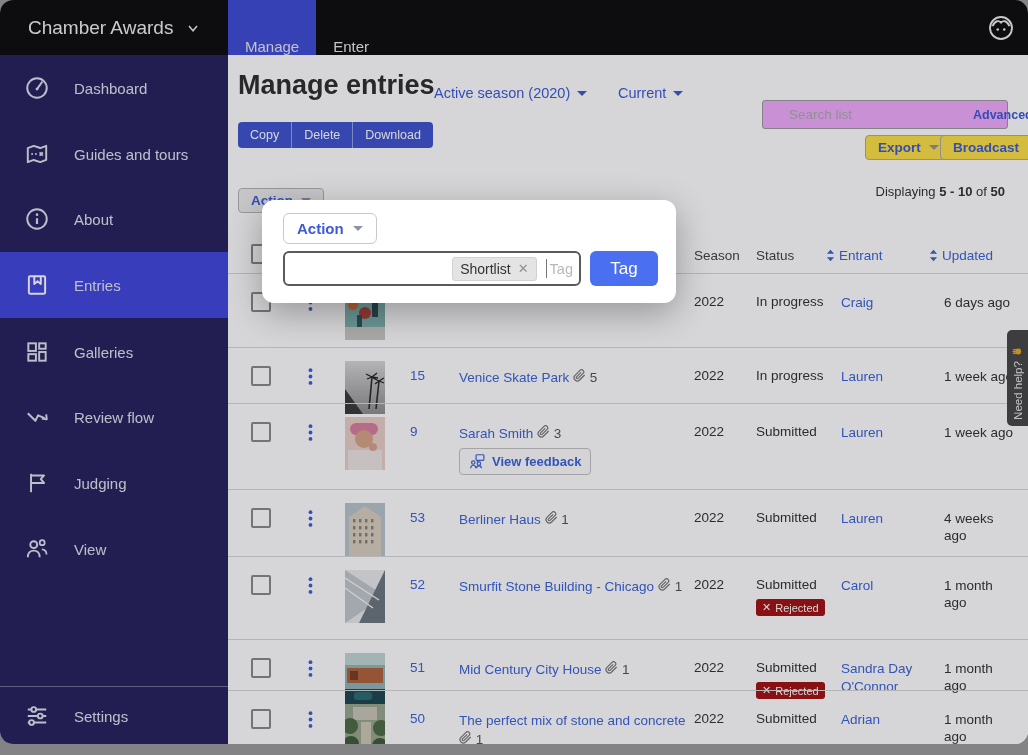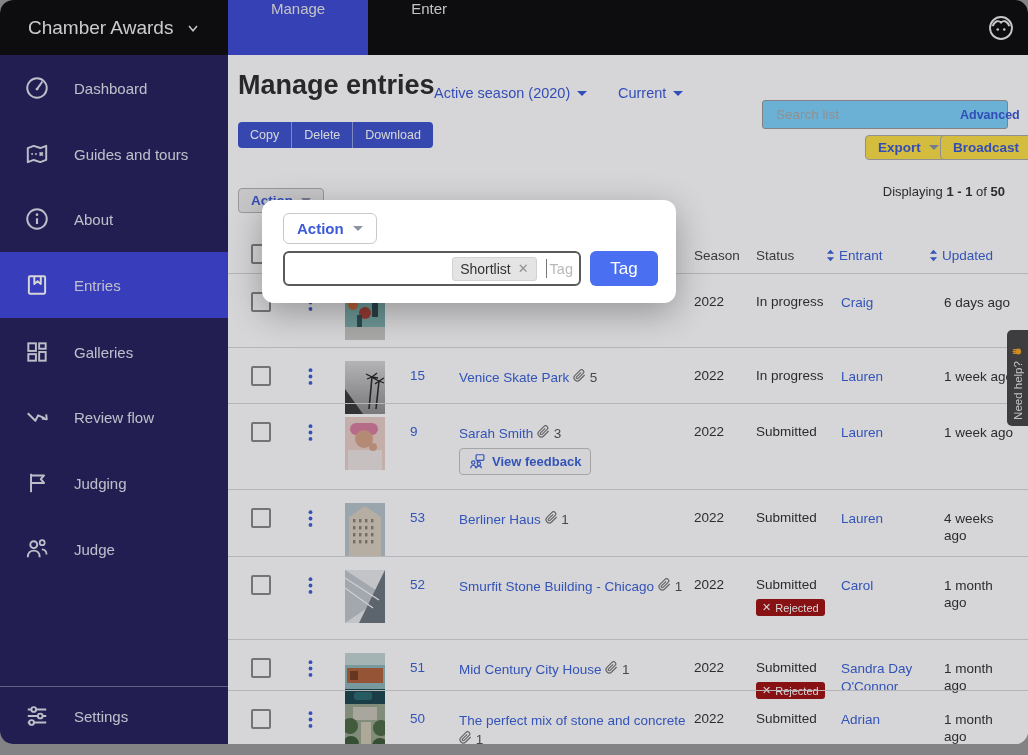--- a/index.html
+++ b/index.html
@@ -5,42 +5,42 @@
   * { margin:0; padding:0; box-sizing:border-box; }
   html,body { width:1028px; height:755px; }
   body { background:#9c9c9c; font-family:"Liberation Sans","DejaVu Sans",sans-serif; position:relative; overflow:hidden; }
 
   .frame { position:absolute; left:0; top:0; width:1028px; height:744px; border-radius:13px; overflow:hidden; background:#ffffff; }
 
   
   .topbar { position:absolute; left:0; top:0; width:1028px; height:55px; background:#0e0e0e; display:flex; align-items:stretch; z-index:5; }
   .brand { display:flex; align-items:center; gap:12px; width:228px; padding-left:28px; color:#f2f2f2; font-size:19px; }
   .top-tabs { display:flex; align-items:stretch; }
-  .top-tab { display:flex; align-items:flex-start; padding:0 43px; color:#e8e8e8; font-size:15px; cursor:pointer; }
+  .top-tab { display:flex; align-items:flex-end; padding:0 17px; color:#e8e8e8; font-size:15px; cursor:pointer; }
   .top-tab.active { background:#3f4cd6; }
   .topbar-right { margin-left:auto; display:flex; align-items:center; padding-right:13px; }
 
   
   .sidebar { position:absolute; left:0; top:55px; width:228px; height:689px; background:#28225e; z-index:4; }
   .side-item { position:absolute; left:0; width:228px; height:66px; display:flex; align-items:center; gap:24px; padding-left:24px; color:#e3e3ee; font-size:15px; cursor:pointer; }
   .side-item.active { background:#4149dd; }
   .side-item svg { flex:0 0 26px; }
   .side-sep { position:absolute; left:0; top:631px; width:228px; border-top:1px solid rgba(255,255,255,.35); }
   .side-settings { top:633px; height:56px; }
 
   
   .main { position:absolute; left:228px; top:55px; width:800px; height:689px; background:#fff; }
   .page-title { position:absolute; left:10px; top:15px; font-size:27px; color:#2e2e2e; }
   .dd-link { position:absolute; font-size:14.5px; font-weight:normal; color:#3b5bd8; cursor:pointer; display:flex; align-items:center; gap:7px; }
   .caret { width:0; height:0; border-left:5px solid transparent; border-right:5px solid transparent; border-top:5px solid #3b5bd8; display:inline-block; }
   .caret.gray { border-top-color:#8b93a6; }
   .btn-group { position:absolute; left:10px; top:67px; display:flex; border-radius:4px; overflow:hidden; }
   .btn-blue { background:#3f55cf; color:#fff; font-size:12.5px; padding:6px 12px; border:none; cursor:pointer; }
   .btn-blue + .btn-blue { border-left:1px solid rgba(255,255,255,.45); }
-  .search-box { position:absolute; left:534px; top:45px; width:246px; height:29px; border:1px solid #9c9c9c; border-radius:3px; background:#7dd3fc; display:flex; align-items:center; padding:0 6px; gap:7px; }
+  .search-box { position:absolute; left:534px; top:45px; width:246px; height:29px; border:1px solid #9c9c9c; border-radius:3px; background:#f0abfc; display:flex; align-items:center; padding:0 19px; gap:7px; }
   .search-box input { border:none; outline:none; flex:1; font-size:13.5px; color:#444; font-family:inherit; background:transparent; }
   .search-box input::placeholder { color:#ababab; }
   .adv { font-size:12.5px; font-weight:bold; color:#3b5bd8; cursor:pointer; }
   .btn-outline { border:1px solid #ababab; border-radius:4px; background:#fde047; color:#3b5bd8; font-size:13.5px; font-weight:bold; padding:4px 12px; cursor:pointer; display:inline-flex; align-items:center; gap:8px; font-family:inherit; }
   .export-btn { position:absolute; left:637px; top:80px; }
   .broadcast-btn { position:absolute; left:712px; top:80px; }
   .displaying { position:absolute; right:23px; top:129px; font-size:13px; color:#333; }
   .action-main { position:absolute; left:10px; top:133px; background:#ededed; border:1px solid #b5b5b5; }
 
   
@@ -166,21 +166,21 @@
         </svg>
       <span>Judging</span>
     </div>
     <div class="side-item" style="top:461px">
       <svg width="26" height="26" viewBox="0 0 24 24">
           <circle cx="9" cy="8" r="3.2" fill="none" stroke="#e3e3ee" stroke-width="1.8"></circle>
           <path d="M3.5 19.5 C3.5 15.5 6 13.5 9 13.5 C12 13.5 14.5 15.5 14.5 19.5" fill="none" stroke="#e3e3ee" stroke-width="1.8"></path>
           <circle cx="16.8" cy="6.2" r="2.3" fill="none" stroke="#e3e3ee" stroke-width="1.6"></circle>
           <path d="M16.5 12.4 C19.3 12.6 20.8 14.6 20.8 17" fill="none" stroke="#e3e3ee" stroke-width="1.6"></path>
         </svg>
-      <span>Judge</span>
+      <span>View</span>
     </div>
     <div class="side-sep"></div>
     <div class="side-item side-settings">
       <svg width="26" height="26" viewBox="0 0 24 24">
           <path d="M3.5 6 H20.5 M3.5 12 H20.5 M3.5 18 H20.5" stroke="#e3e3ee" stroke-width="1.8"></path>
           <circle cx="9" cy="6" r="2.2" fill="#28225e" stroke="#e3e3ee" stroke-width="1.8"></circle>
           <circle cx="15" cy="12" r="2.2" fill="#28225e" stroke="#e3e3ee" stroke-width="1.8"></circle>
           <circle cx="7" cy="18" r="2.2" fill="#28225e" stroke="#e3e3ee" stroke-width="1.8"></circle>
         </svg>
       <span>Settings</span>
@@ -215,21 +215,21 @@
     </div>
 
     <button class="btn-outline export-btn">
       <span>Export</span>
         <span class="caret gray"></span>
     </button>
     <button class="btn-outline broadcast-btn">Broadcast</button>
 
     <div class="displaying">
       <span>Displaying</span>
-      <b>1 - 1</b>
+      <b>5 - 10</b>
       <span>of</span>
       <b>50</b>
     </div>
 
     <button class="btn-outline action-main">
       <span>Action</span>
         <span class="caret gray"></span>
     </button>
 
     <div class="thead">

